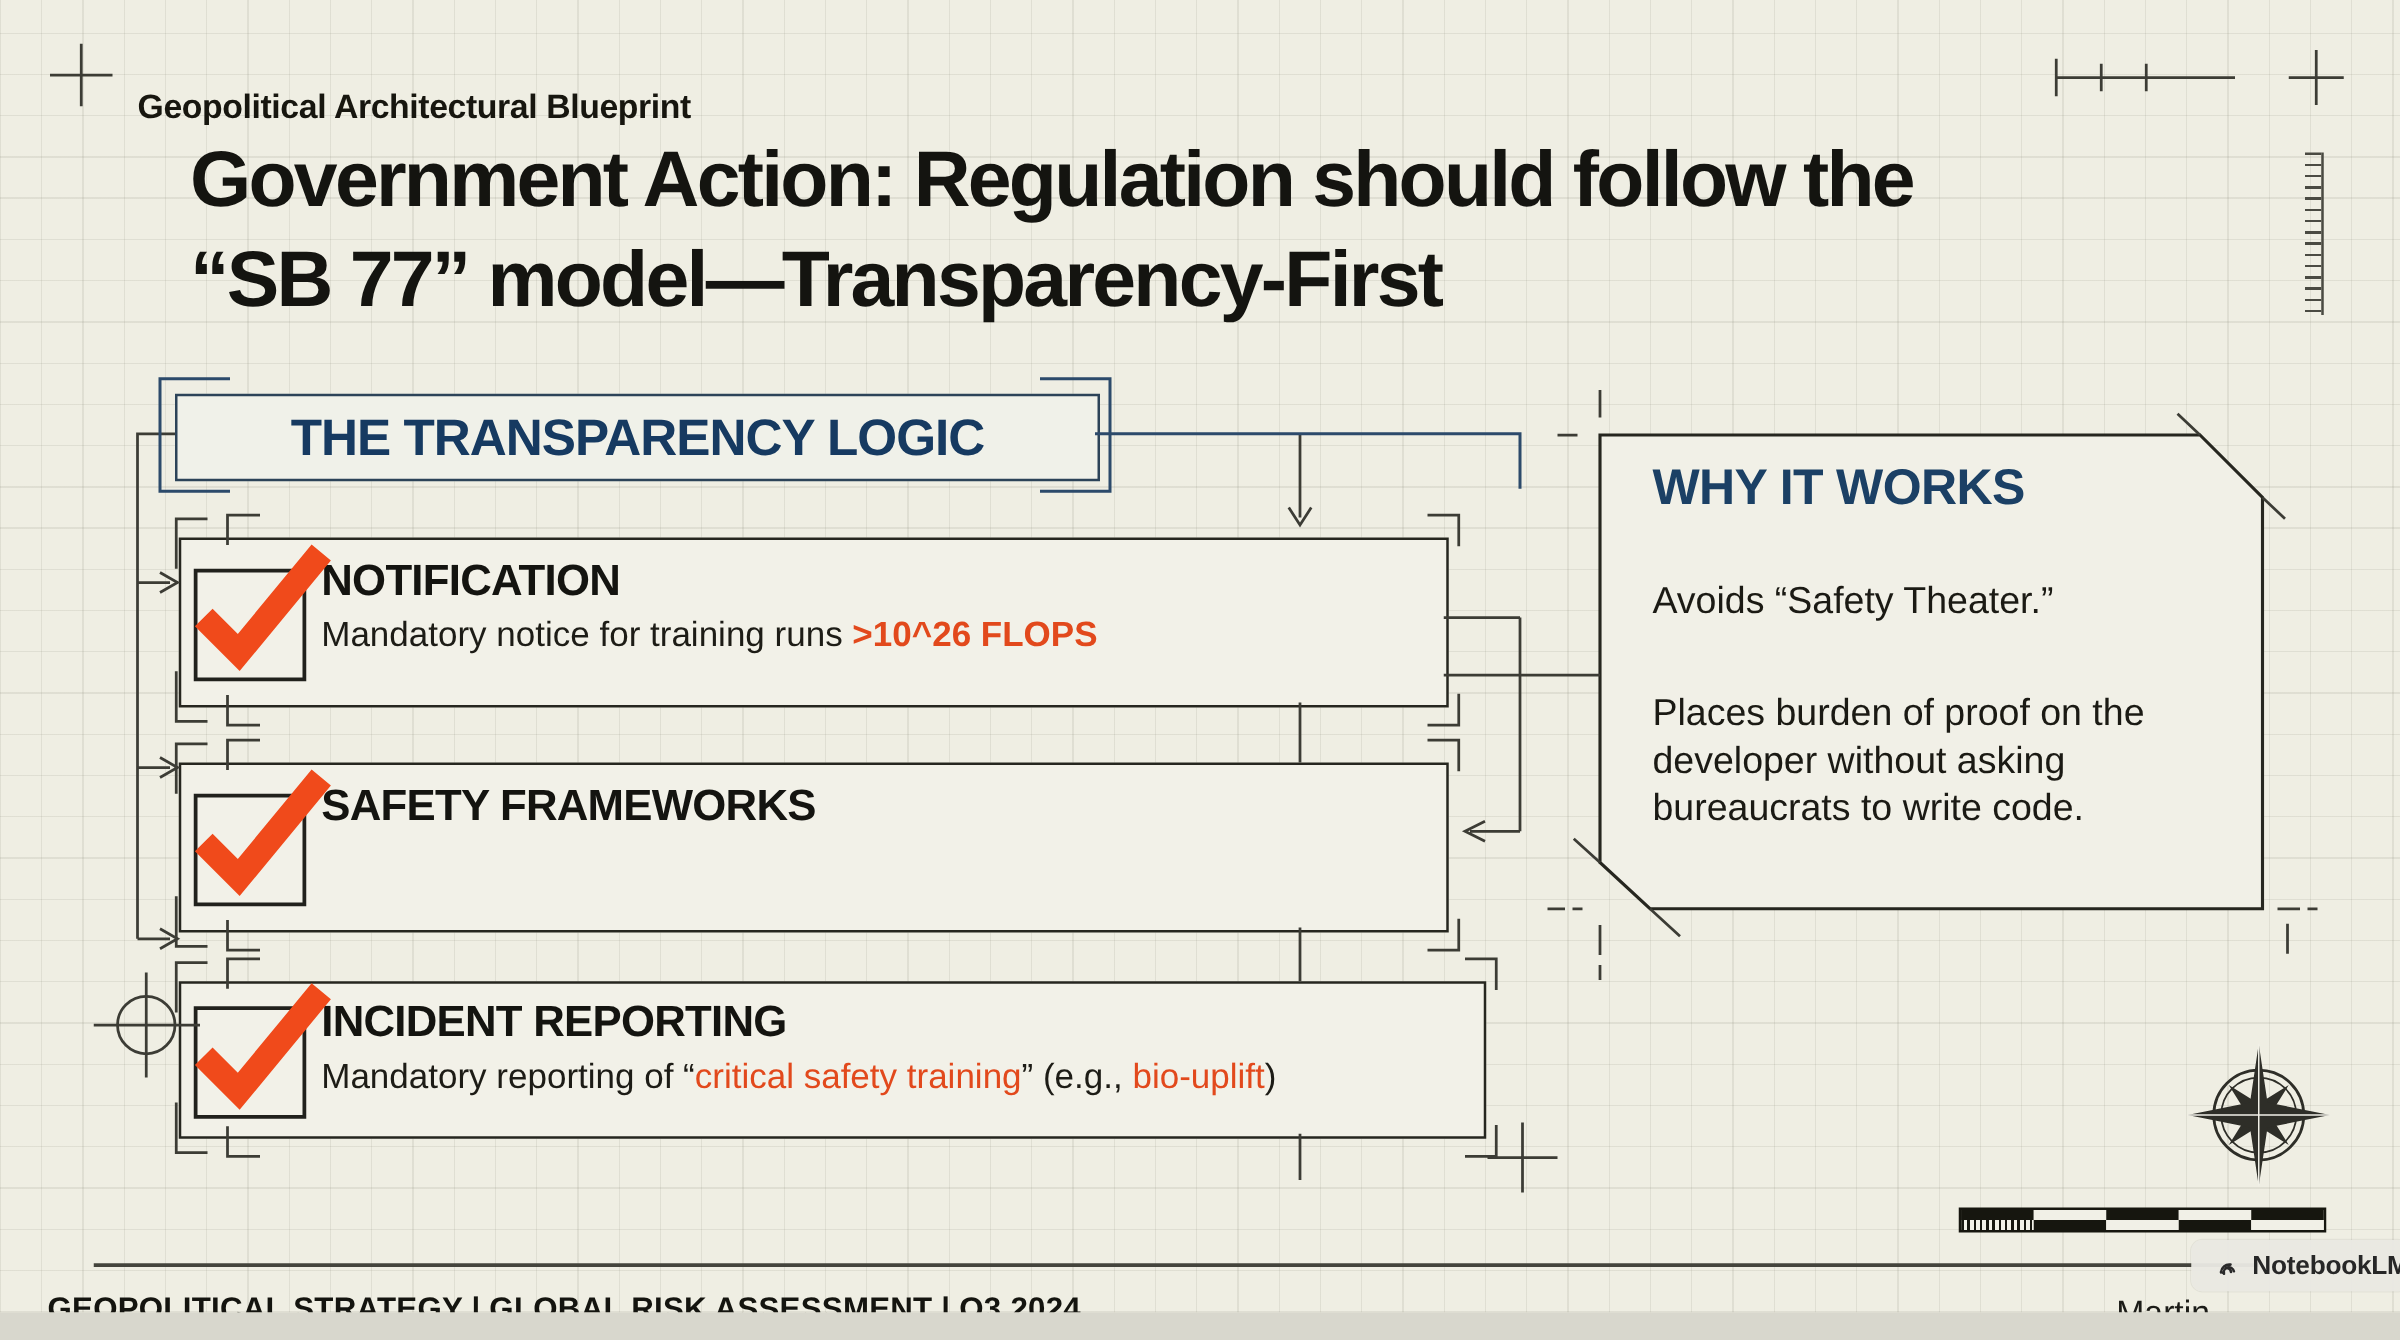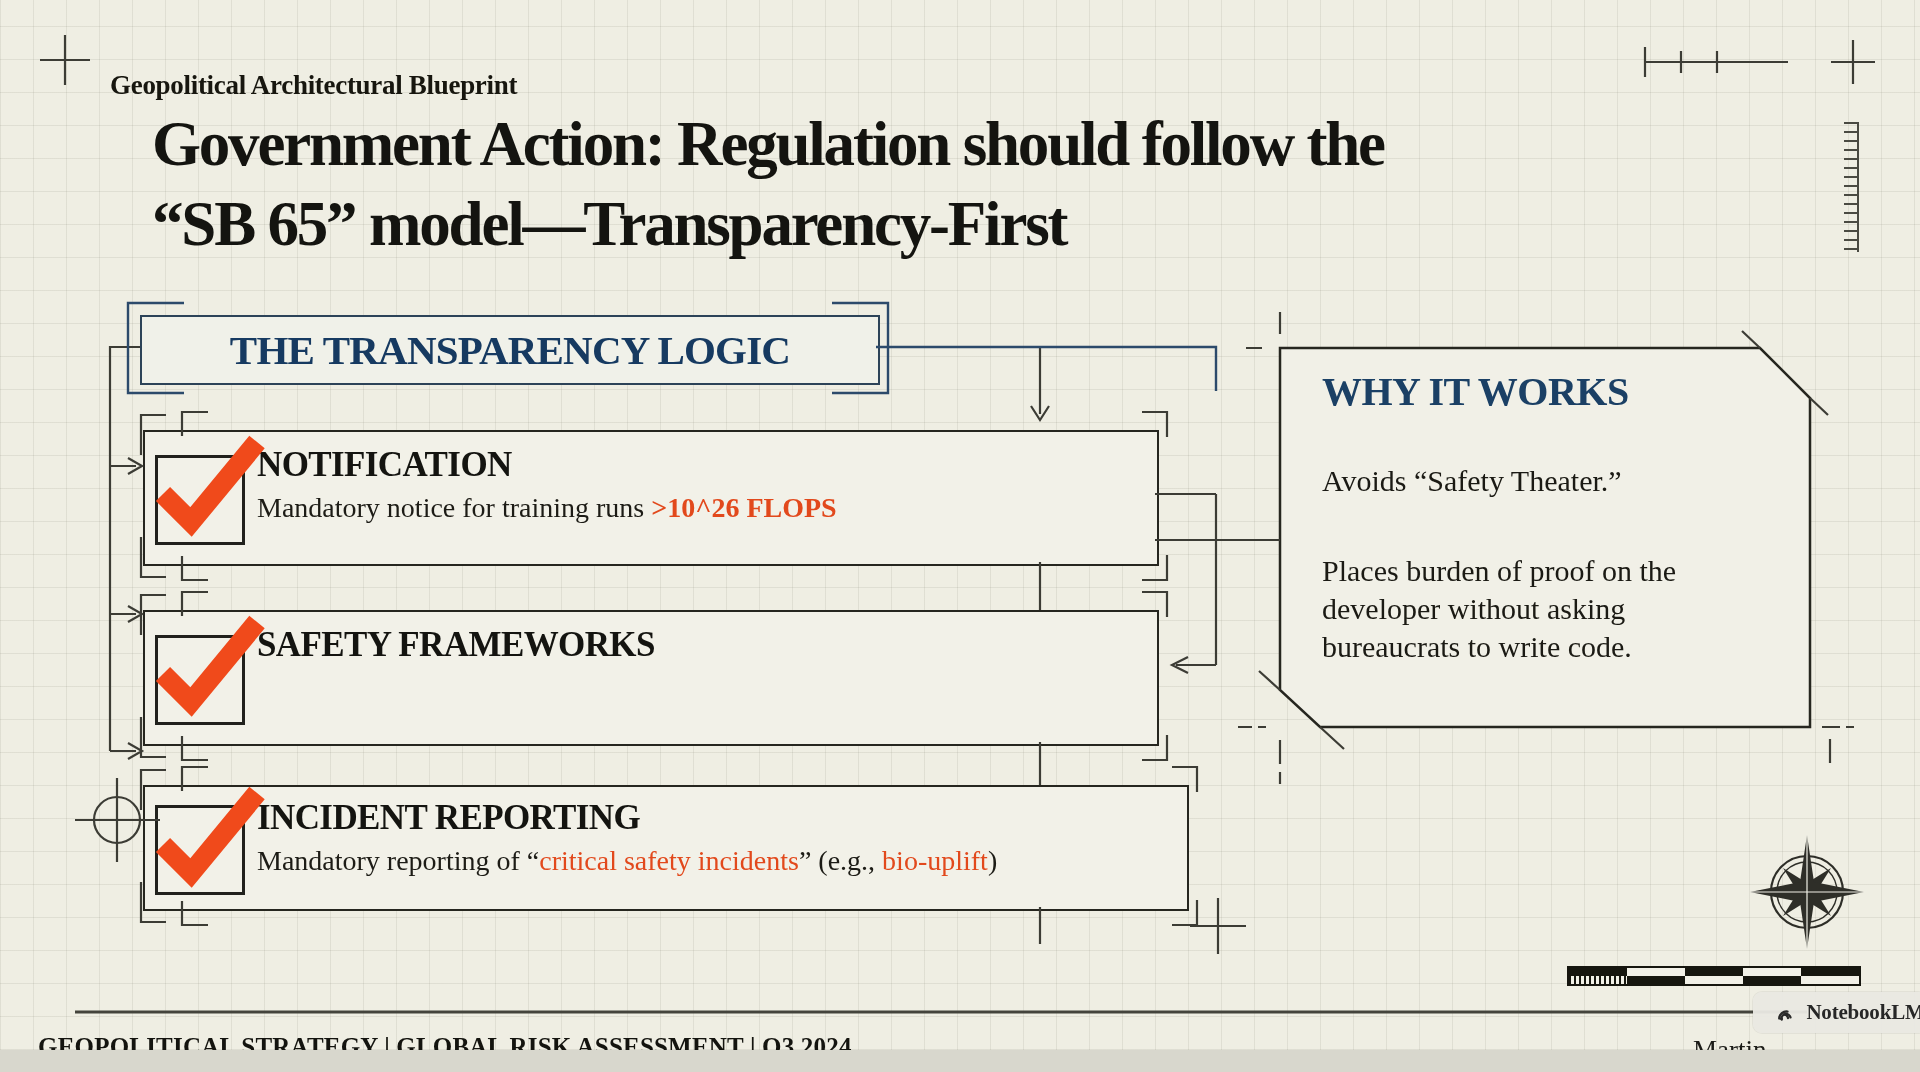--- a/index.html
+++ b/index.html
@@ -2,21 +2,21 @@
 <html><head>
 <meta charset="utf-8">
 <style>
   html,body{margin:0;padding:0;background:#d8d7cd;}
   #canvas{
     position:relative;width:1920px;height:1050px;overflow:hidden;
     background-color:#efeee3;
     background-image:
       repeating-linear-gradient(0deg, rgba(128,128,112,.14) 0 1px, transparent 1px 33px),
       repeating-linear-gradient(90deg, rgba(128,128,112,.14) 0 1px, transparent 1px 33px);
-    font-family:Liberation Serif, serif;
+    font-family:Liberation Sans, sans-serif;
     color:#17160f;
   }
   .abs{position:absolute;}
   
   .kicker{left:110px;top:70px;font-size:27px;font-weight:700;letter-spacing:-0.3px;z-index:10;}
   .title{left:107px;top:104px;font-size:63px;line-height:80px;font-weight:700;letter-spacing:-2.2px;color:#141410;z-index:10;margin-left:45px;}
   
   .logicbox{left:140px;top:315px;width:736px;height:66px;background:#f0f1e9;border:2.5px solid #2c4358;
     display:flex;align-items:center;justify-content:center;z-index:4;text-align:right;}
   .logicbox span{font-size:41px;font-weight:800;letter-spacing:-0.8px;color:#163a61;}
@@ -53,21 +53,21 @@
   svg.compass{left:1748px;top:833px;z-index:4;}
 </style>
 </head>
 <body>
 
 <div id="canvas">
 
   <div class="abs kicker">Geopolitical Architectural Blueprint</div>
   <div class="abs title">
     <span>Government Action: Regulation should follow the</span><br>
-    <span>“SB 65” model—Transparency-First</span>
+    <span>“SB 77” model—Transparency-First</span>
   </div>
 
   <div class="abs logicbox">
     <span>THE TRANSPARENCY LOGIC</span>
   </div>
 
   <div class="abs item" style="left:143px;top:430px;">
     <div class="cbx"></div>
     <svg class="chk" viewBox="0 0 112 112">
       <path d="M10,62 L38,90 L104,10" fill="none" stroke="#f04a1b" stroke-width="20"></path>
@@ -88,21 +88,21 @@
     </div>
   </div>
 
   <div class="abs item" style="left:143px;top:785px;width:1042px;height:122px;">
     <div class="cbx" style="top:18px;"></div>
     <svg class="chk" style="top:-4px;" viewBox="0 0 112 112">
       <path d="M10,62 L38,90 L104,10" fill="none" stroke="#f04a1b" stroke-width="20"></path>
     </svg>
     <div class="itxt" style="top:10px;">
       <div class="ittl">INCIDENT REPORTING</div>
-      <div class="idsc"><span>Mandatory reporting of “</span><span class="hl">critical safety incidents</span><span>” (e.g., </span><span class="hl">bio-uplift</span><span>)</span></div>
+      <div class="idsc"><span>Mandatory reporting of “</span><span class="hl">critical safety training</span><span>” (e.g., </span><span class="hl">bio-uplift</span><span>)</span></div>
     </div>
   </div>
 
   <div class="abs whyhead">WHY IT WORKS</div>
   <div class="abs whyp" style="top:552px;width:440px;">Places burden of proof on the developer without asking bureaucrats to write code.</div>
   <div class="abs whyp" style="top:462px;">Avoids “Safety Theater.”</div>
 
   <svg class="abs overlay" width="1920" height="1072" viewBox="0 0 1920 1072">
 
     <polygon points="1280,348 1760,348 1810,398 1810,727 1320,727 1280,690" fill="#f1f0e7" stroke="#26261f" stroke-width="2.5"></polygon>

